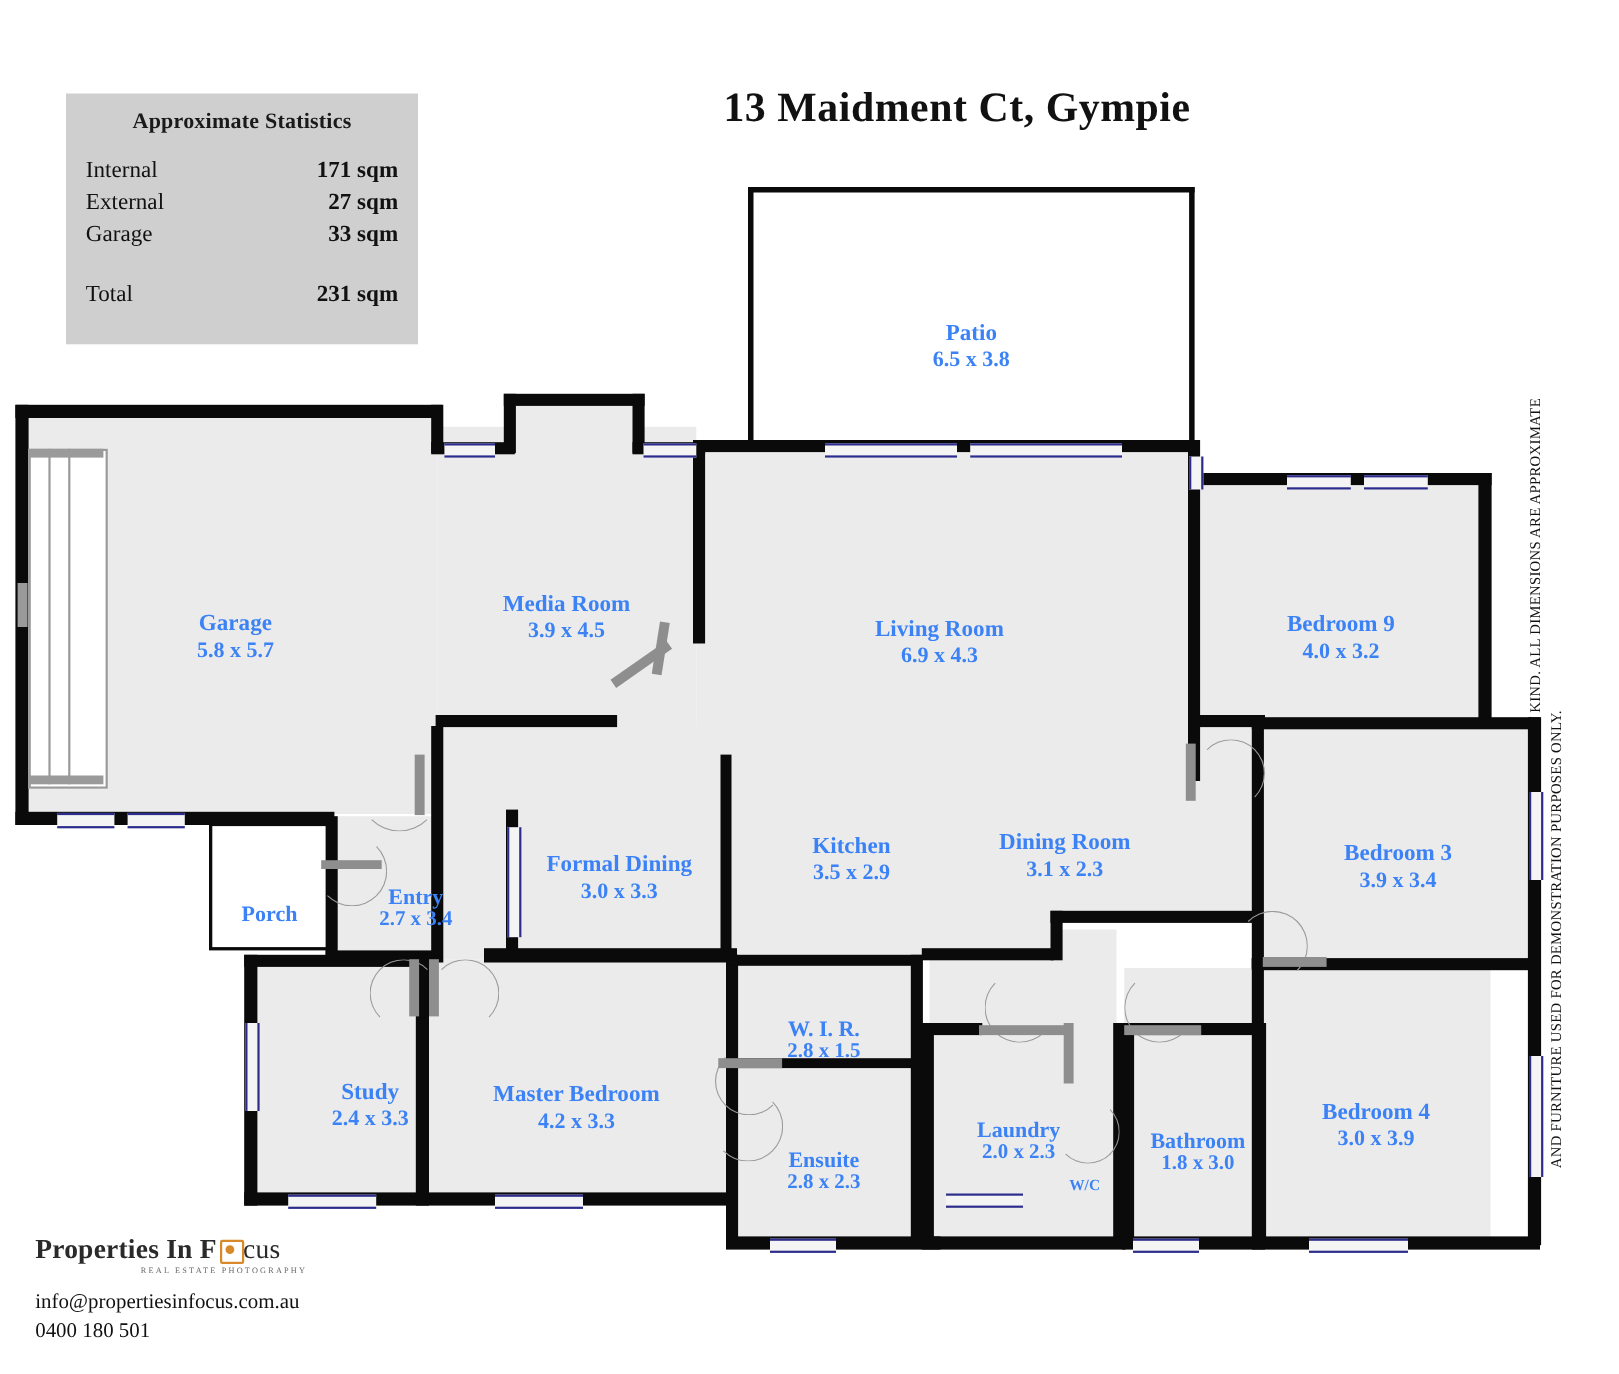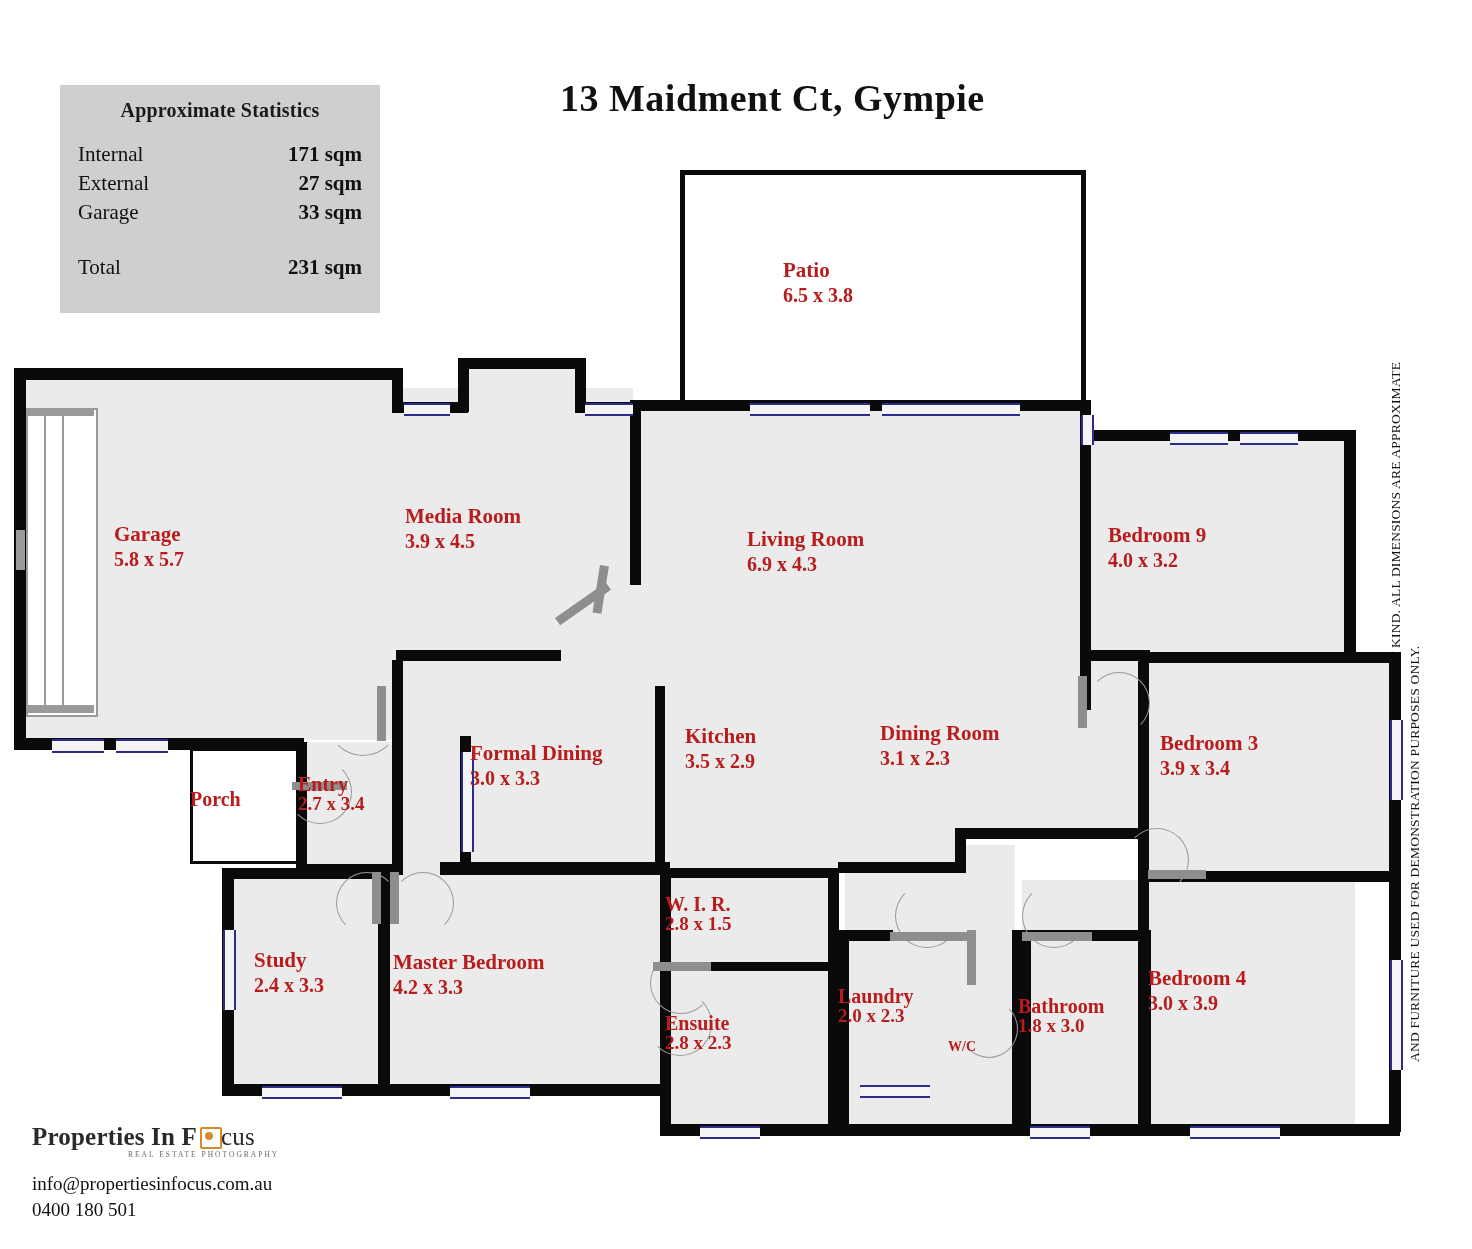--- a/index.html
+++ b/index.html
@@ -27,21 +27,21 @@
     font-size:21px;color:#111;
     padding:0 18px;line-height:29px;
   }
   .stat-row .val{font-weight:bold;}
   #stats-rows{margin-top:18px;}
   #stats-total{margin-top:26px;}
 
   
   #plan-title{
     position:absolute;left:560px;top:76px;width:620px;
-    font-size:38px;font-weight:bold;color:#111;
+    text-align:center;font-size:38px;font-weight:bold;color:#111;
     letter-spacing:.5px;
   }
 
   
   #disclaimer{
     position:absolute;left:1386px;top:222px;
     width:840px;
     transform-origin:0 0;
     transform:rotate(-90deg) translate(-840px,0);
     font-size:13.5px;line-height:19px;color:#111;
@@ -75,23 +75,24 @@
     position:absolute;background:#ebebeb;
   }
   .wall{position:absolute;background:#0a0a0a;}
   .win{position:absolute;background:#f4f4f4;border-top:2px solid #2c2c8c;border-bottom:2px solid #2c2c8c;}
   .winv{position:absolute;background:#f4f4f4;border-left:2px solid #2c2c8c;border-right:2px solid #2c2c8c;}
   .door-arc{position:absolute;border:1.4px solid #9a9a9a;border-radius:50%;}
   .door-leaf{position:absolute;background:#8e8e8e;}
   .patio-line{position:absolute;background:#0a0a0a;}
 
   .label{
-    position:absolute;color:#b91c1c;
+    position:absolute;text-align:center;color:#3b82f6;
     font-family:"Liberation Serif", serif;
     pointer-events:none;
+    margin-top:32px;
   }
   .label .nm{display:block;font-size:21px;font-weight:bold;line-height:25px;white-space:nowrap;}
   .label .dim{display:block;font-size:20px;font-weight:bold;line-height:24px;white-space:nowrap;}
   .label.small .nm{font-size:17px;line-height:20px;}
   .label.small .dim{font-size:16px;line-height:19px;}
   .label.tiny .nm{font-size:14px;line-height:16px;}
 </style>
 </head>
 <body>
 

